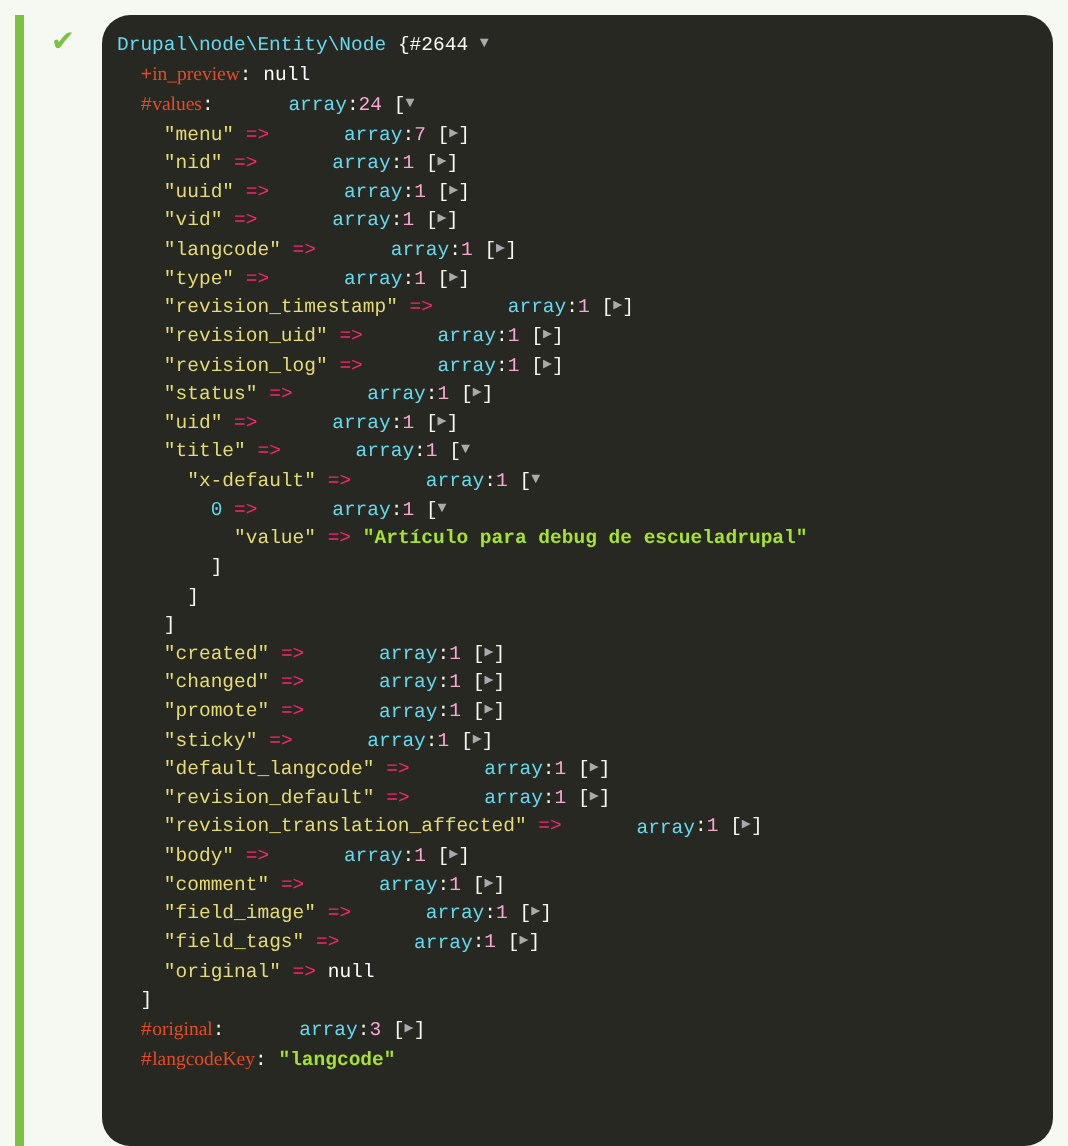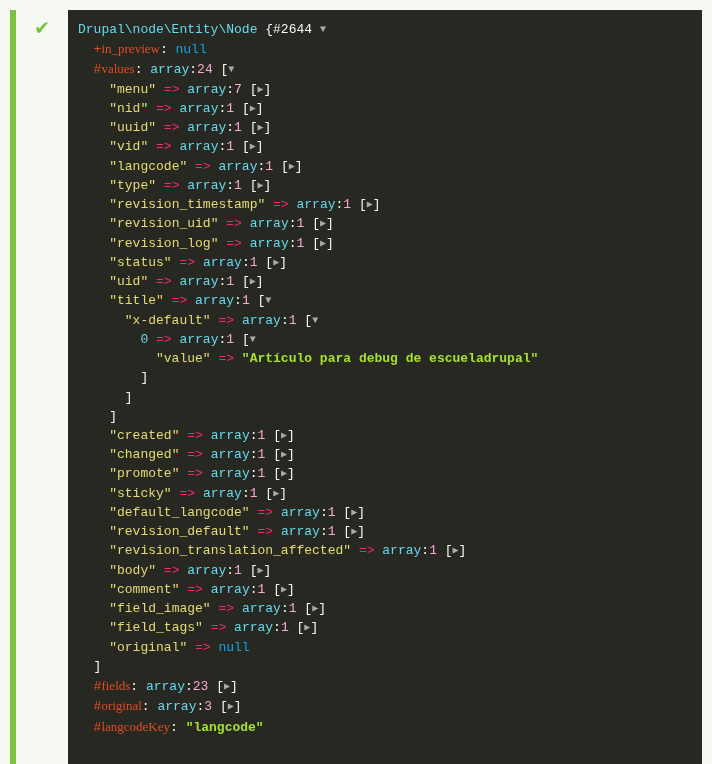--- a/index.html
+++ b/index.html
@@ -32,29 +32,30 @@
       font-size: 22px;
       font-weight: bold;
       display: inline-block;
     }
     .code-panel {
       background: #272822;
       flex: 1;
       padding: 10px 0 16px 10px;
       overflow: hidden;
       line-height: 19.2px;
+      border-radius: 19px;
     }
     .line { white-space: pre; }
     .cls { color: #66d9ef; }
     .brace { color: #f8f8f2; }
     .hash { color: #f8f8f2; }
     .prop { color: #e34c26; font-family: Liberation Serif, serif; }
     .sigil { color: #e34c26; }
-    .null { color: #0ea5e9; }
-    .arr { color: #66d9ef; }
+    .null { color: #ffffff; }
+    .arr { color: #66d9ef; margin-left: 42px; }
     .cnt { color: #f9a8d4; }
     .bracket { color: #f8f8f2; }
     .key { color: #e6db74; }
     .idx { color: #66d9ef; }
     .arrow { color: #f92672; }
     .str { color: #a6e22e; font-weight: bold; }
     .tog { 
       display: inline-block; 
       color: #aaa; 
       font-size: 10px;
@@ -116,20 +117,19 @@
         <div class="line">    <span class="key">"comment"</span> <span class="arrow">=&gt;</span> <span class="arr">array</span><span class="brace">:</span><span class="cnt">1</span> <span class="bracket">[</span><span class="tog">▶</span><span class="bracket">]</span></div>
         <div class="line">    <span class="key">"field_image"</span> <span class="arrow">=&gt;</span> <span class="arr">array</span><span class="brace">:</span><span class="cnt">1</span> <span class="bracket">[</span><span class="tog">▶</span><span class="bracket">]</span></div>
         <div class="line">    <span class="key">"field_tags"</span> <span class="arrow">=&gt;</span> <span class="arr">array</span><span class="brace">:</span><span class="cnt">1</span> <span class="bracket">[</span><span class="tog">▶</span><span class="bracket">]</span></div>
       </div>
 
     <div class="line">    <span class="key">"original"</span> <span class="arrow">=&gt;</span> <span class="null">null</span></div>
 
     <div class="line">  <span class="bracket">]</span></div>
 
     <div id="footer">
-        <div class="line">  <span class="sigil">#</span><span class="prop">fields</span><span class="brace">: </span><span class="arr">array</span><span class="brace">:</span><span class="cnt">23</span> <span class="bracket">[</span><span class="tog">▶</span><span class="bracket">]</span></div>
         <div class="line">  <span class="sigil">#</span><span class="prop">original</span><span class="brace">: </span><span class="arr">array</span><span class="brace">:</span><span class="cnt">3</span> <span class="bracket">[</span><span class="tog">▶</span><span class="bracket">]</span></div>
       </div>
 
     <div class="line">  <span class="sigil">#</span><span class="prop">langcodeKey</span><span class="brace">: </span><span class="str">"langcode"</span></div>
 
   </div>
 </div>
 
 </body></html>

